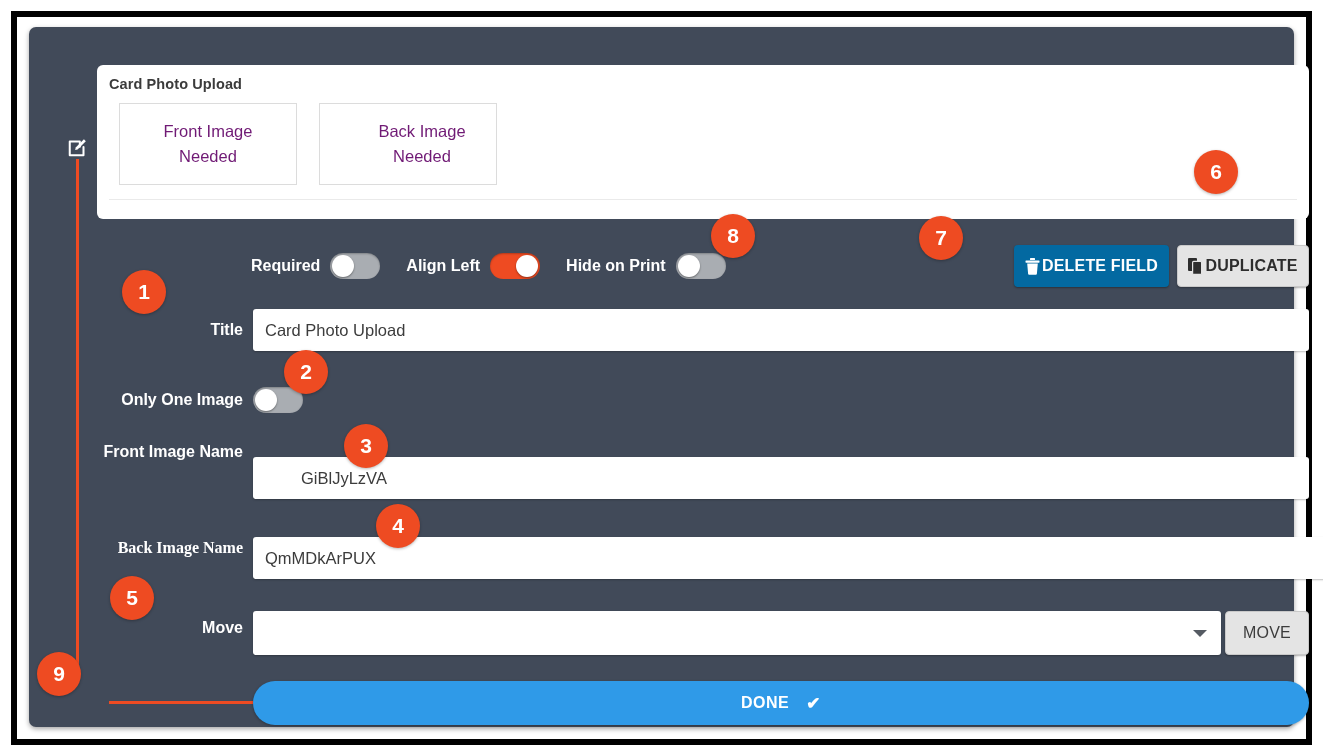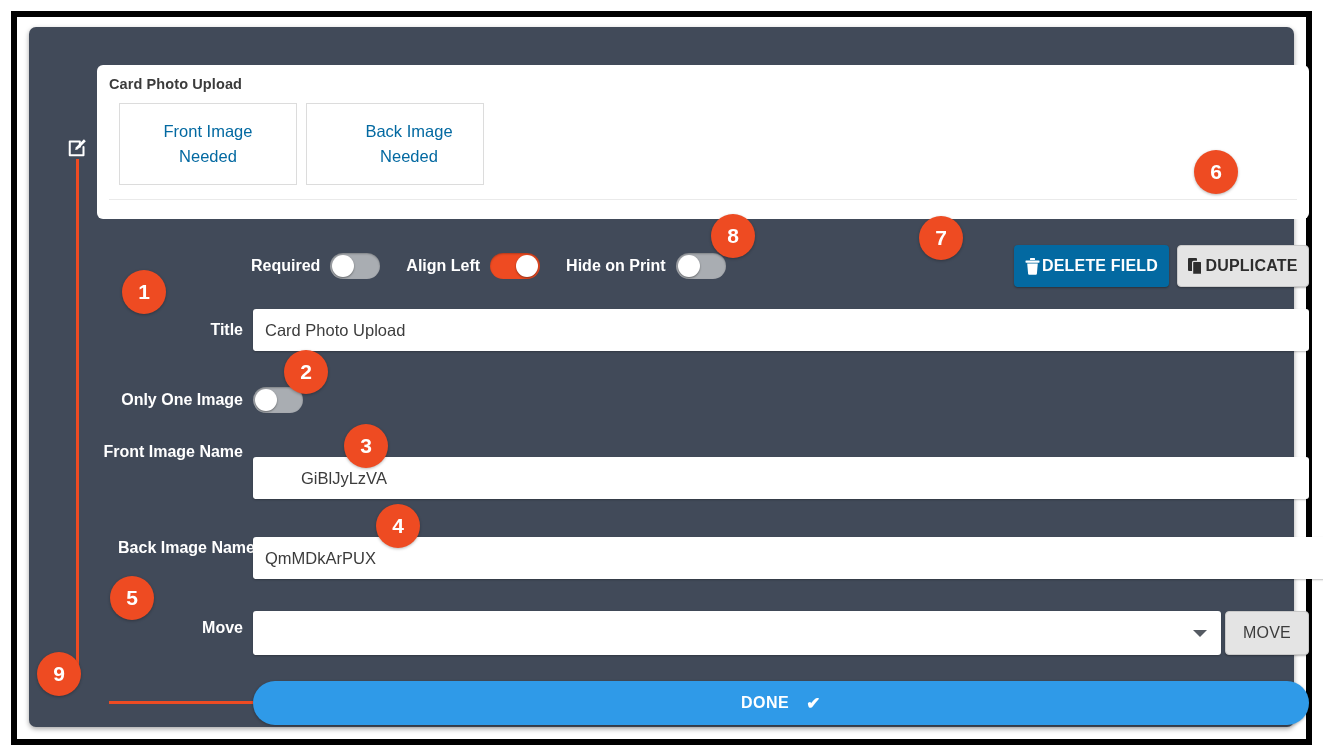--- a/index.html
+++ b/index.html
@@ -55,27 +55,27 @@
   .img-slot {
     position: absolute;
     top: 38px;
     width: 178px; height: 82px;
     border: 1px solid #dcdcdc;
     background: #ffffff;
     display: flex;
     flex-direction: column;
     align-items: center;
     justify-content: center;
-    color: #0369a1;
+    color: #701a75;
     font-size: 16.5px;
     line-height: 1.5;
     text-align: center;
   }
   .img-slot.front { left: 22px; }
-  .img-slot.back  { left: 209px; padding-left: 28px; }
+  .img-slot.back  { left: 222px; padding-left: 28px; }
   .preview-divider {
     position: absolute;
     left: 12px; top: 134px;
     width: 1188px; height: 1px;
     background: #eaeaea;
   }
 
   
   .edit-icon {
     position: absolute;
@@ -196,21 +196,21 @@
   .row-onlyone-label { left: 60px;  top: 364px; width: 154px; }
   .switch-onlyone {
     position: absolute;
     left: 224px; top: 360px;
     margin-right: 0;
   }
 
   .row-front-label   { left: 40px;  top: 416px; width: 174px; }
   .row-front-input   { left: 224px; top: 430px; width: 1056px; padding-left: 48px; }
 
-  .row-back-label    { left: 52px;  top: 512px; width: 174px; }
+  .row-back-label    { left: 40px;  top: 512px; width: 174px; font-family: Liberation Serif, serif; }
   .row-back-input    { left: 224px; top: 510px; width: 1196px; }
 
   .row-move-label    { left: 118px; top: 592px; width: 96px; }
 
   
   .move-select {
     position: absolute;
     left: 224px; top: 584px;
     width: 968px; height: 44px;
     background: #ffffff;

